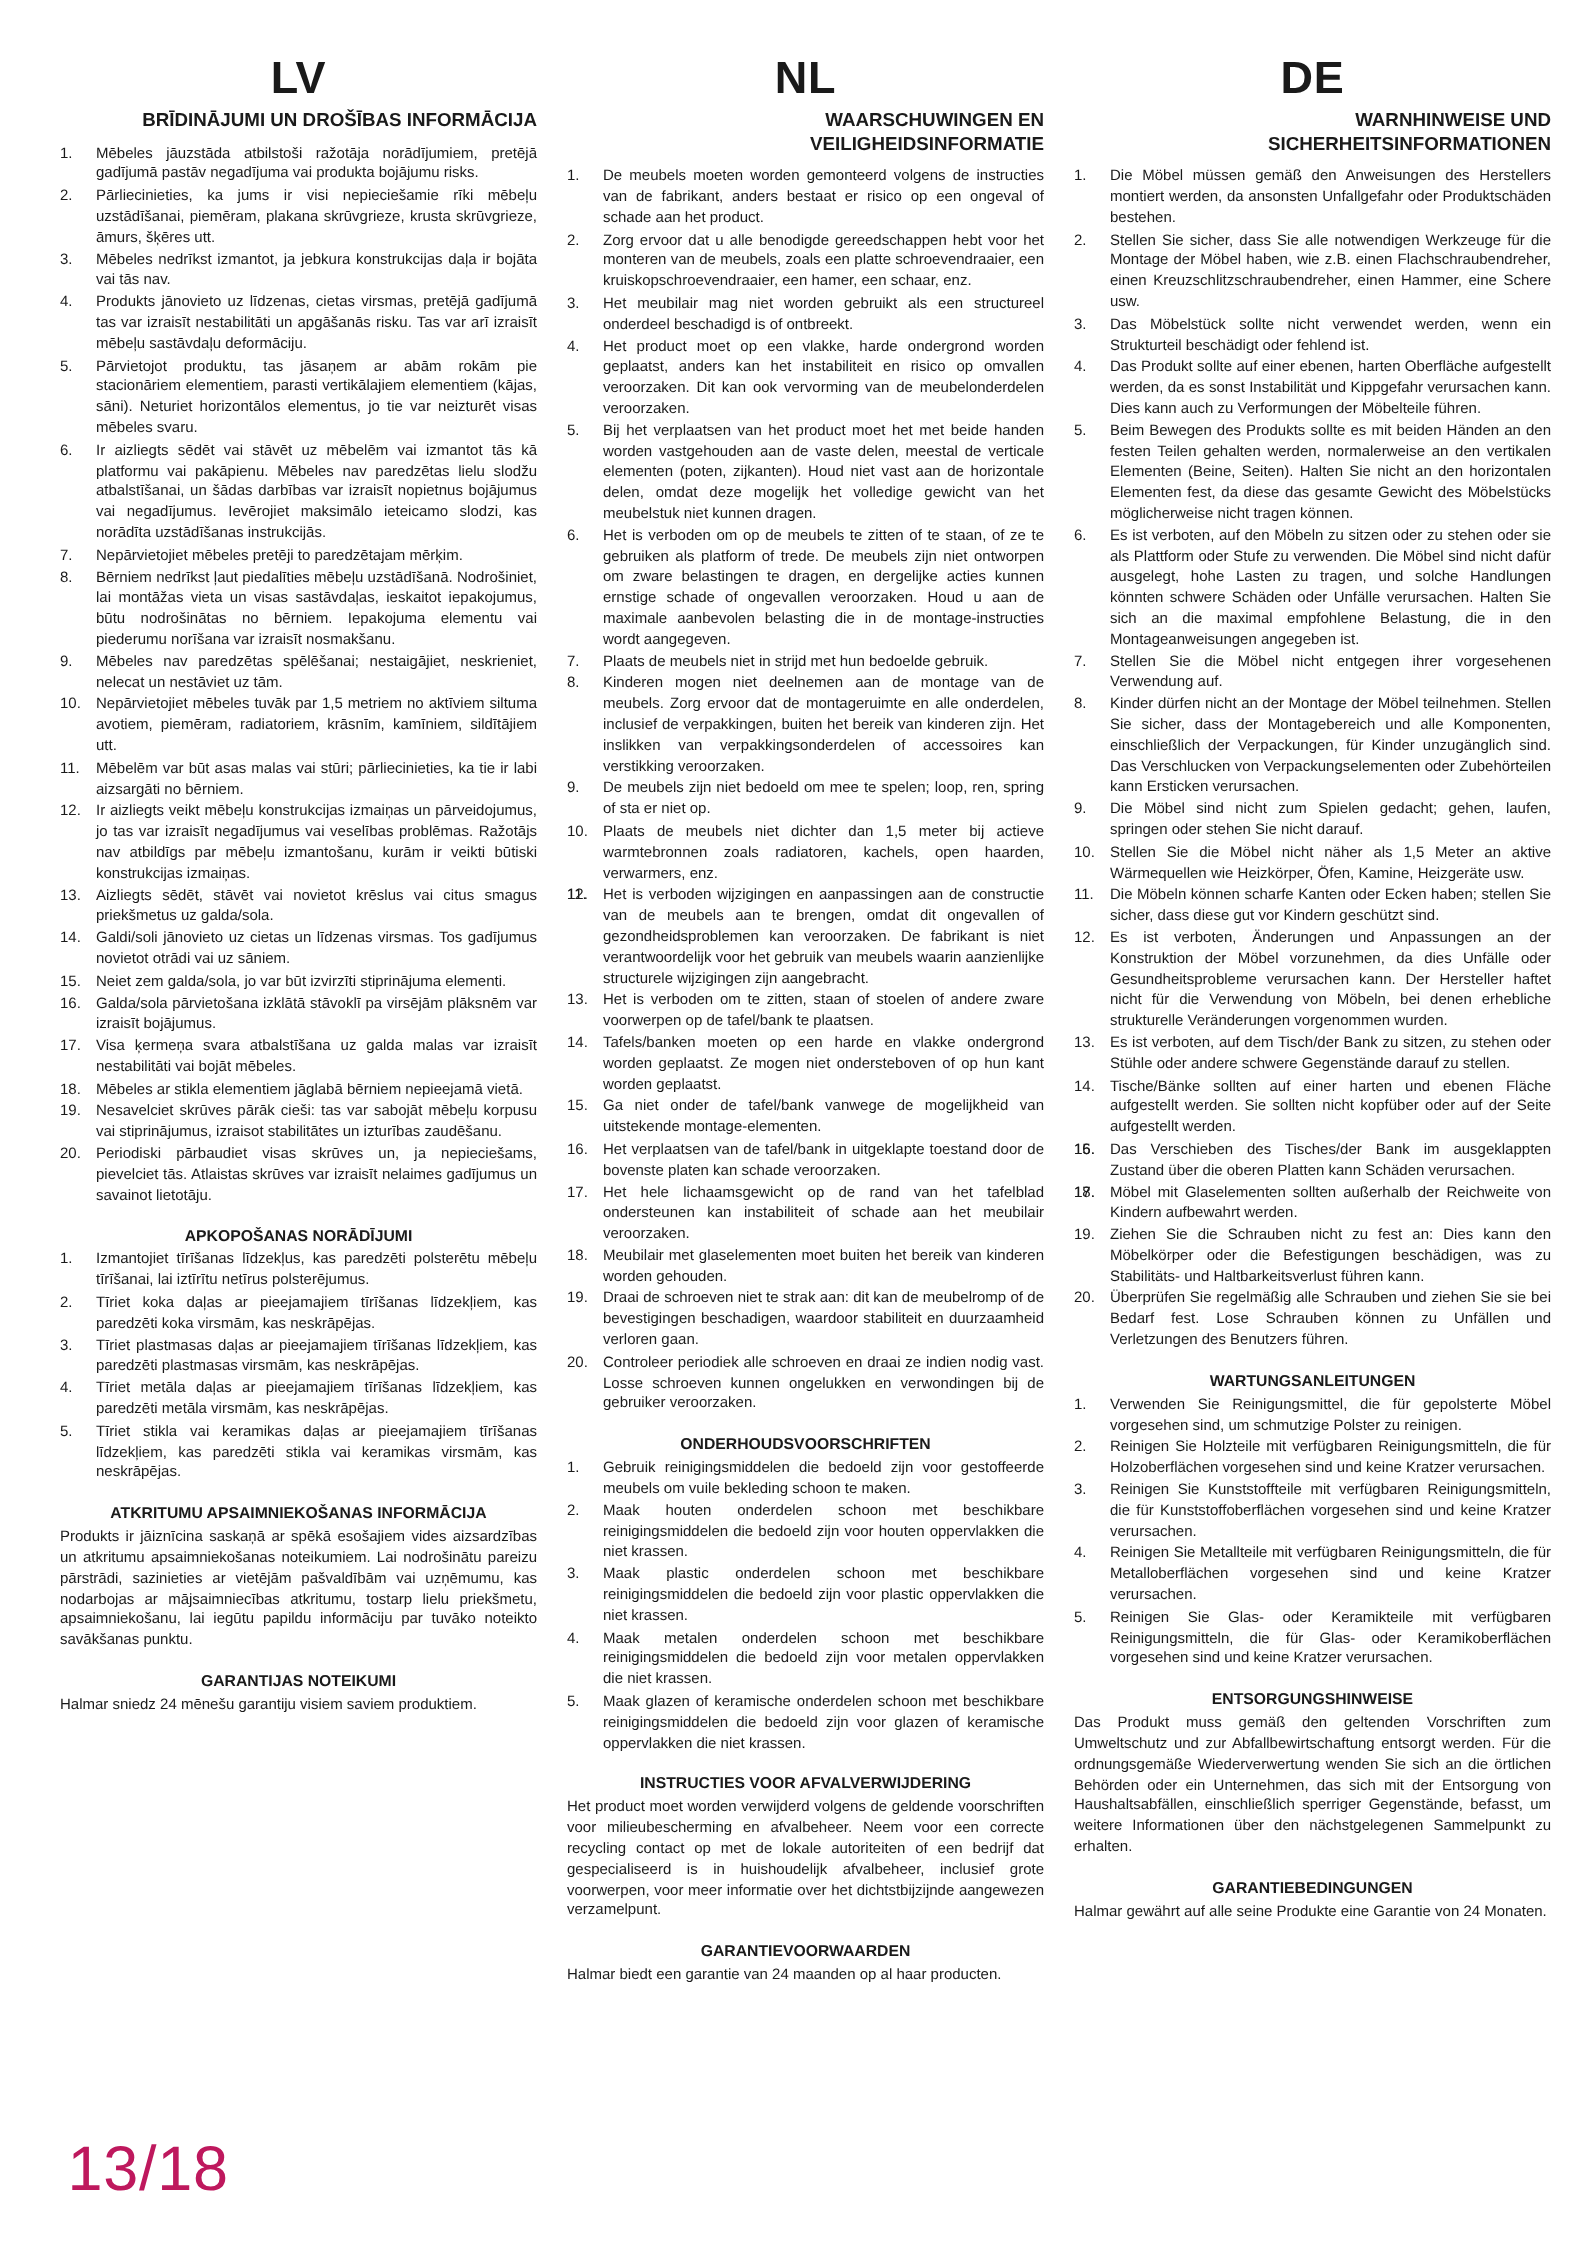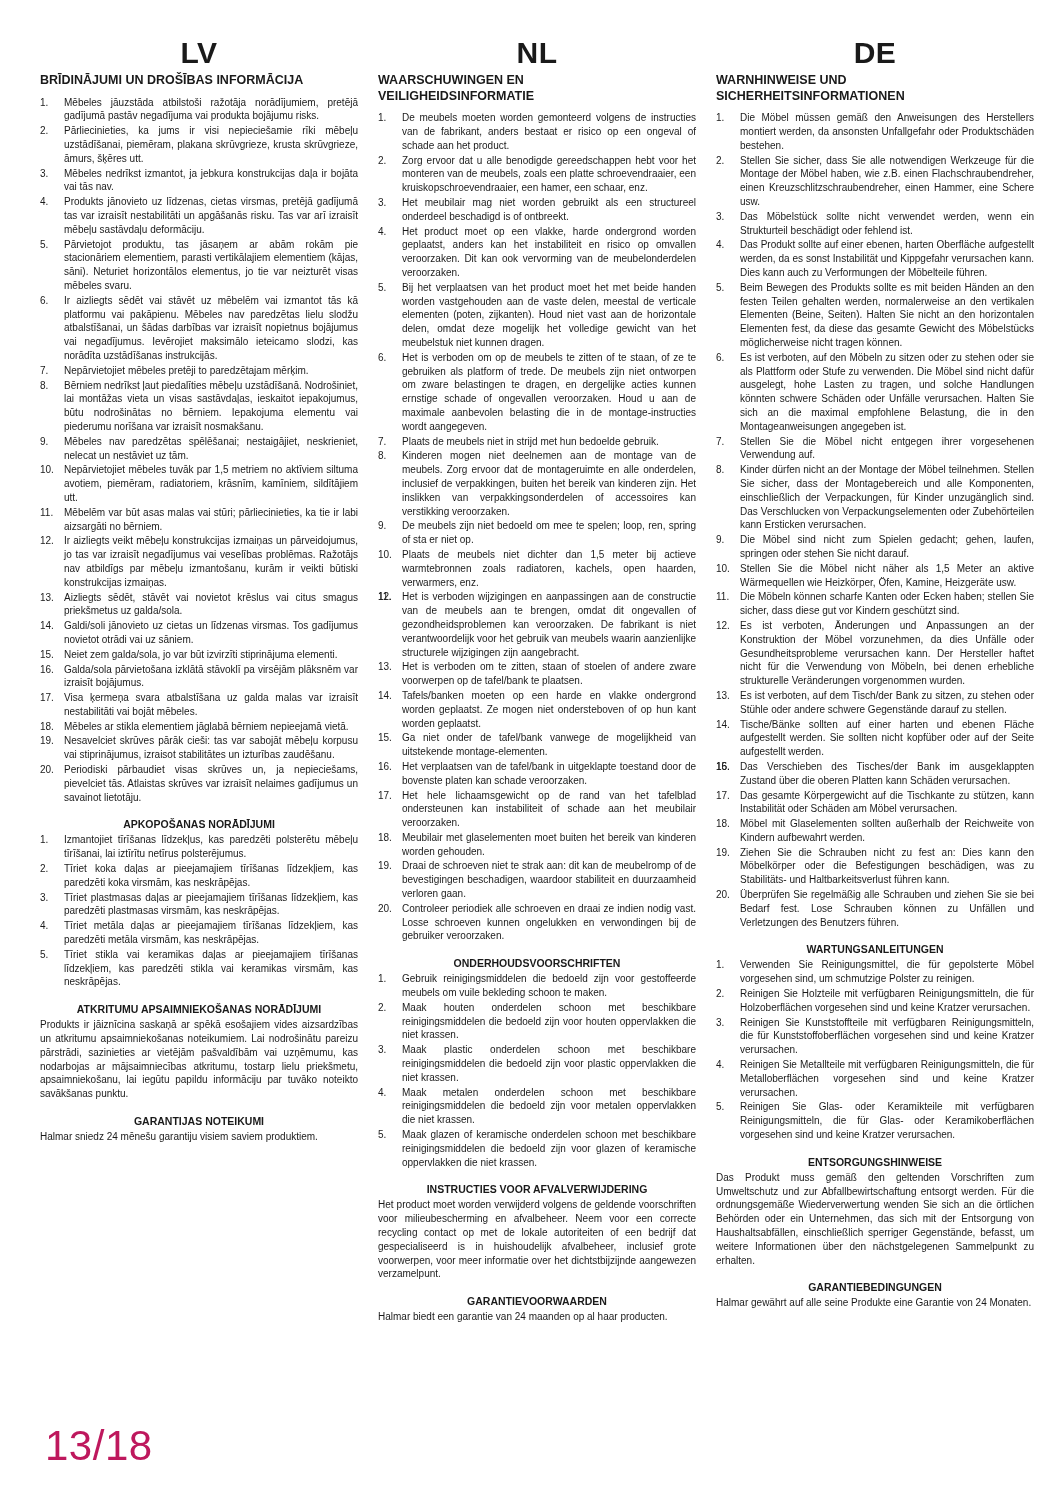--- a/index.html
+++ b/index.html
@@ -27,21 +27,21 @@
   }
   .lang-code {
     text-align: center;
     font-size: 30px;
     font-weight: 700;
     letter-spacing: 0.5px;
     line-height: 1.1;
     margin-bottom: 4px;
   }
   .col-title {
-    text-align: left;
+    text-align: right;
     font-size: 12.5px;
     font-weight: 700;
     line-height: 1.25;
     white-space: pre-line;
     margin-bottom: 7px;
   }
   ol.numlist {
     list-style: none;
   }
   ol.numlist li {
@@ -111,21 +111,21 @@
           <li><span class="num">20.</span><span>Periodiski pārbaudiet visas skrūves un, ja nepieciešams, pievelciet tās. Atlaistas skrūves var izraisīt nelaimes gadījumus un savainot lietotāju.</span></li>
         </ol>
       <h3 class="sub-heading">APKOPOŠANAS NORĀDĪJUMI</h3>
       <ol class="numlist">
           <li><span class="num">1.</span><span>Izmantojiet tīrīšanas līdzekļus, kas paredzēti polsterētu mēbeļu tīrīšanai, lai iztīrītu netīrus polsterējumus.</span></li>
           <li><span class="num">2.</span><span>Tīriet koka daļas ar pieejamajiem tīrīšanas līdzekļiem, kas paredzēti koka virsmām, kas neskrāpējas.</span></li>
           <li><span class="num">3.</span><span>Tīriet plastmasas daļas ar pieejamajiem tīrīšanas līdzekļiem, kas paredzēti plastmasas virsmām, kas neskrāpējas.</span></li>
           <li><span class="num">4.</span><span>Tīriet metāla daļas ar pieejamajiem tīrīšanas līdzekļiem, kas paredzēti metāla virsmām, kas neskrāpējas.</span></li>
           <li><span class="num">5.</span><span>Tīriet stikla vai keramikas daļas ar pieejamajiem tīrīšanas līdzekļiem, kas paredzēti stikla vai keramikas virsmām, kas neskrāpējas.</span></li>
         </ol>
-      <h3 class="sub-heading">ATKRITUMU APSAIMNIEKOŠANAS NORĀDĪJUMI</h3>
+      <h3 class="sub-heading">ATKRITUMU APSAIMNIEKOŠANAS INFORMĀCIJA</h3>
       <p class="para">Produkts ir jāiznīcina saskaņā ar spēkā esošajiem vides aizsardzības un atkritumu apsaimniekošanas noteikumiem. Lai nodrošinātu pareizu pārstrādi, sazinieties ar vietējām pašvaldībām vai uzņēmumu, kas nodarbojas ar mājsaimniecības atkritumu, tostarp lielu priekšmetu, apsaimniekošanu, lai iegūtu papildu informāciju par tuvāko noteikto savākšanas punktu.</p>
       <h3 class="sub-heading">GARANTIJAS NOTEIKUMI</h3>
       <p class="para">Halmar sniedz 24 mēnešu garantiju visiem saviem produktiem.</p>
     </section>
 
     <section class="col">
       <h1 class="lang-code">NL</h1>
       <h2 class="col-title">WAARSCHUWINGEN EN
 VEILIGHEIDSINFORMATIE</h2>
       <ol class="numlist">
@@ -178,21 +178,21 @@
           <li><span class="num">7.</span><span>Stellen Sie die Möbel nicht entgegen ihrer vorgesehenen Verwendung auf.</span></li>
           <li><span class="num">8.</span><span>Kinder dürfen nicht an der Montage der Möbel teilnehmen. Stellen Sie sicher, dass der Montagebereich und alle Komponenten, einschließlich der Verpackungen, für Kinder unzugänglich sind. Das Verschlucken von Verpackungselementen oder Zubehörteilen kann Ersticken verursachen.</span></li>
           <li><span class="num">9.</span><span>Die Möbel sind nicht zum Spielen gedacht; gehen, laufen, springen oder stehen Sie nicht darauf.</span></li>
           <li><span class="num">10.</span><span>Stellen Sie die Möbel nicht näher als 1,5 Meter an aktive Wärmequellen wie Heizkörper, Öfen, Kamine, Heizgeräte usw.</span></li>
           <li><span class="num">11.</span><span>Die Möbeln können scharfe Kanten oder Ecken haben; stellen Sie sicher, dass diese gut vor Kindern geschützt sind.</span></li>
           <li><span class="num">12.</span><span>Es ist verboten, Änderungen und Anpassungen an der Konstruktion der Möbel vorzunehmen, da dies Unfälle oder Gesundheitsprobleme verursachen kann. Der Hersteller haftet nicht für die Verwendung von Möbeln, bei denen erhebliche strukturelle Veränderungen vorgenommen wurden.</span></li>
           <li><span class="num">13.</span><span>Es ist verboten, auf dem Tisch/der Bank zu sitzen, zu stehen oder Stühle oder andere schwere Gegenstände darauf zu stellen.</span></li>
           <li><span class="num">14.</span><span>Tische/Bänke sollten auf einer harten und ebenen Fläche aufgestellt werden. Sie sollten nicht kopfüber oder auf der Seite aufgestellt werden.</span></li>
           <li><span class="num">15.</span></li>
           <li><span class="num">16.</span><span>Das Verschieben des Tisches/der Bank im ausgeklappten Zustand über die oberen Platten kann Schäden verursachen.</span></li>
-          <li><span class="num">17.</span><span>Das gesamte Körpergewicht auf die Tischkante zu stützen, kann Instabilität oder Schäden am Möbel verursachen.</span></li>
+          <li><span class="num">17.</span></li>
           <li><span class="num">18.</span><span>Möbel mit Glaselementen sollten außerhalb der Reichweite von Kindern aufbewahrt werden.</span></li>
           <li><span class="num">19.</span><span>Ziehen Sie die Schrauben nicht zu fest an: Dies kann den Möbelkörper oder die Befestigungen beschädigen, was zu Stabilitäts- und Haltbarkeitsverlust führen kann.</span></li>
           <li><span class="num">20.</span><span>Überprüfen Sie regelmäßig alle Schrauben und ziehen Sie sie bei Bedarf fest. Lose Schrauben können zu Unfällen und Verletzungen des Benutzers führen.</span></li>
         </ol>
       <h3 class="sub-heading">WARTUNGSANLEITUNGEN</h3>
       <ol class="numlist">
           <li><span class="num">1.</span><span>Verwenden Sie Reinigungsmittel, die für gepolsterte Möbel vorgesehen sind, um schmutzige Polster zu reinigen.</span></li>
           <li><span class="num">2.</span><span>Reinigen Sie Holzteile mit verfügbaren Reinigungsmitteln, die für Holzoberflächen vorgesehen sind und keine Kratzer verursachen.</span></li>
           <li><span class="num">3.</span><span>Reinigen Sie Kunststoffteile mit verfügbaren Reinigungsmitteln, die für Kunststoffoberflächen vorgesehen sind und keine Kratzer verursachen.</span></li>
           <li><span class="num">4.</span><span>Reinigen Sie Metallteile mit verfügbaren Reinigungsmitteln, die für Metalloberflächen vorgesehen sind und keine Kratzer verursachen.</span></li>

